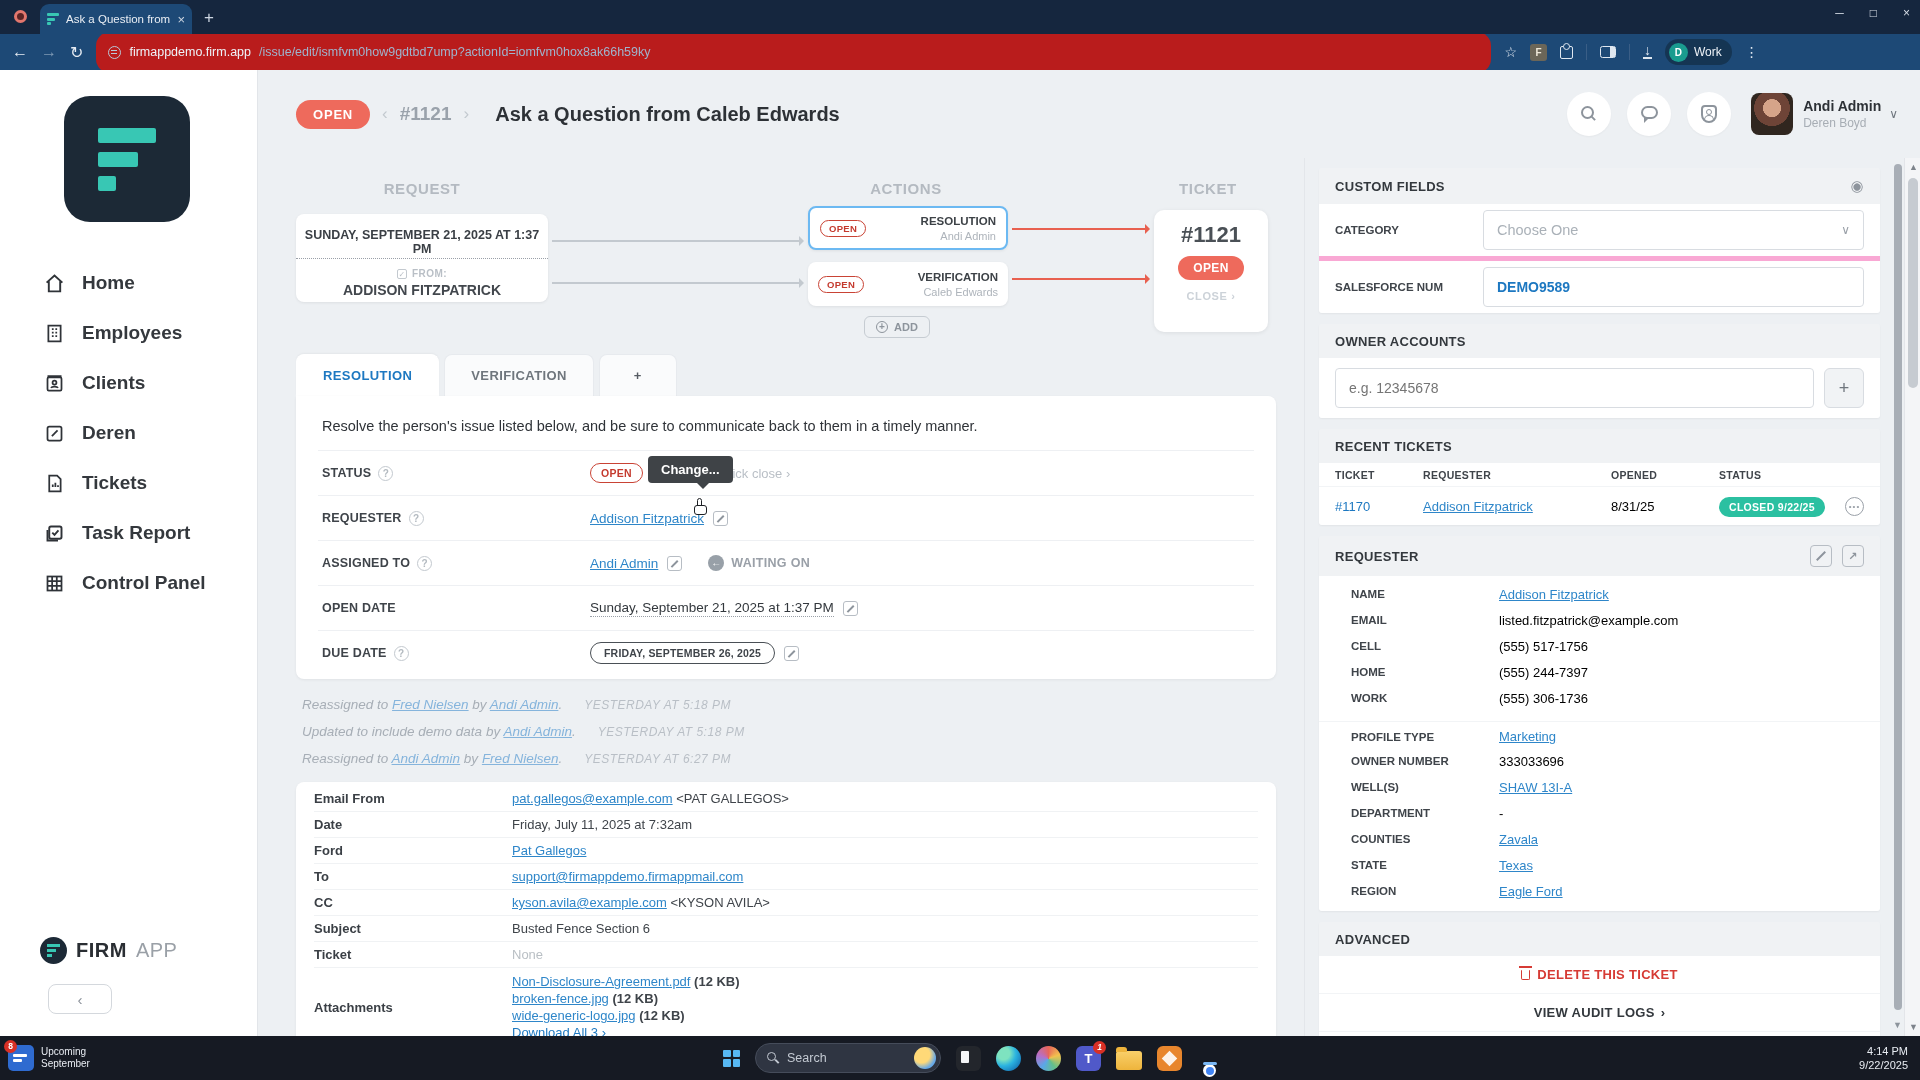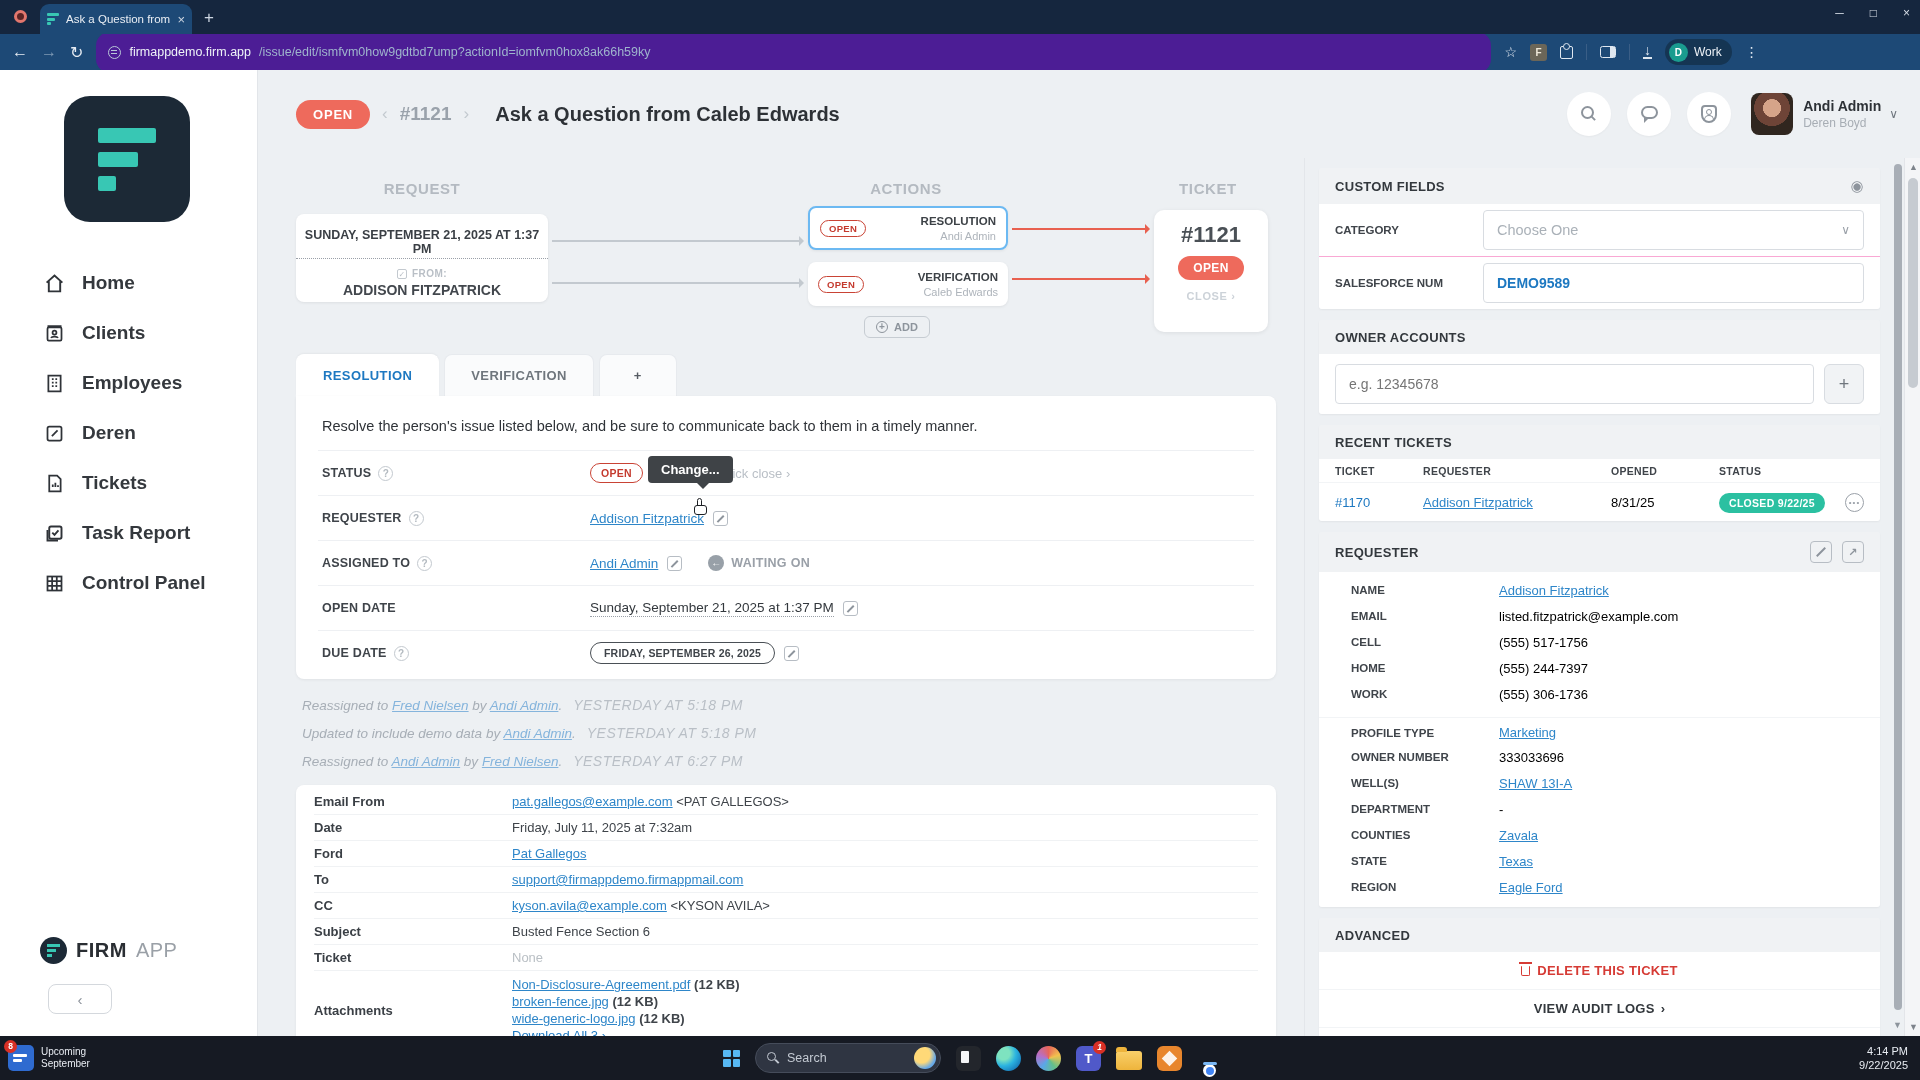--- a/index.html
+++ b/index.html
@@ -16,21 +16,21 @@
   .fav i:nth-child(1){width:12px}.fav i:nth-child(2){width:8px}.fav i:nth-child(3){width:4px}
   .btab .ttl{flex:1;overflow:hidden}
   .btab .x{color:#cdd6e2;font-size:13px;cursor:pointer}
   .newtab{color:#cdd6e2;font-size:17px;margin:0 0 6px 12px;cursor:pointer}
   .winctl{position:absolute;right:10px;top:6px;display:flex;gap:26px;color:#d6dde6;font-size:12px}
   .winctl span{cursor:pointer}
 
   .toolbar{height:36px;background:#1d4976;display:flex;align-items:center;padding:0 12px;gap:13px;color:#e6ecf3}
   .toolbar .nav{font-size:16px;cursor:pointer}
   .toolbar .fwd{color:#7f9ab5}
-  .addr{flex:1;max-width:1395px;height:41px;background:#4c1d95;border-radius:14px;display:flex;align-items:center;padding:0 12px;gap:8px;font-size:12.5px}
+  .addr{flex:1;max-width:1395px;height:41px;background:#b91c1c;border-radius:14px;display:flex;align-items:center;padding:0 12px;gap:8px;font-size:12.5px}
   .i-tune{width:13px;height:13px;border:1.5px solid #b9c8d8;border-radius:50%;position:relative;flex:none}
   .i-tune::before{content:'';position:absolute;left:2px;top:3.2px;width:6px;height:1.4px;background:#b9c8d8}
   .i-tune::after{content:'';position:absolute;left:2px;top:6.4px;width:6px;height:1.4px;background:#b9c8d8}
   .addr .dom{color:#eef3f8}
   .addr .path{color:#9fb4cd;overflow:hidden;white-space:nowrap}
   .tb-ic{font-size:14px;color:#dfe7f0;cursor:pointer}
   .extf{width:17px;height:17px;background:#6b6658;border-radius:3px;color:#efe9da;font-size:10px;font-weight:bold;display:flex;align-items:center;justify-content:center;cursor:pointer}
   .i-puzzle{width:13px;height:13px;border:1.6px solid #dfe7f0;border-radius:2px;position:relative;cursor:pointer}
   .i-puzzle::before{content:'';position:absolute;width:5px;height:5px;border-radius:50%;background:#1d4976;border:1.6px solid #dfe7f0;top:-4px;left:2.5px}
   .i-sp{width:16px;height:12px;border:1.6px solid #dfe7f0;border-radius:2.5px;position:relative;cursor:pointer}
@@ -127,37 +127,37 @@
   .tooltip{position:absolute;left:352px;top:60px;background:#3f4347;color:#fff;font-size:13px;font-weight:bold;border-radius:4px;padding:6px 13px;z-index:5}
   .tooltip::after{content:'';position:absolute;left:58%;bottom:-6px;border:6px solid transparent;border-top-color:#3f4347;border-bottom:none}
   .hand{position:absolute;left:398px;top:102px;z-index:6}
   .hand .fgr{width:5px;height:9px;background:#fff;border:1.6px solid #1d2024;border-radius:2.5px 2.5px 0 0;margin-left:3px}
   .hand .plm{width:13px;height:10px;background:#fff;border:1.6px solid #1d2024;border-radius:3px;margin-top:-2px}
 
   
   .hist{margin:18px 6px 0;font-style:italic}
   .hline{margin-bottom:12px;font-size:13.5px;color:#a7aeb6}
   .hline .hl{color:#85b4dc;text-decoration:underline;cursor:pointer}
-  .hline .tm{font-size:14px;color:#b9bfc6;letter-spacing:.5px;margin-left:11px}
+  .hline .tm{font-size:12px;color:#b9bfc6;letter-spacing:.5px;margin-left:22px}
   .emailcard{background:#fff;border-radius:8px;box-shadow:0 1px 3px rgba(0,0,0,.06);margin-top:16px;padding:4px 18px}
   .erow{display:flex;padding:5px 0;border-bottom:1px solid #f0f2f4;font-size:13px;align-items:flex-start;min-height:25px}
   .erow:last-child{border-bottom:none}
   .elabel{width:198px;font-weight:bold;color:#3a3f45;flex:none}
   .eval{color:#3f444a}
   .dim{color:#b9bfc4}
   .attl{line-height:17px}
 
   
   .rightpanel{width:588px;flex:none;padding:10px 12px 0 14px;border-left:1px solid #e3e6ea;overflow:hidden}
   .sect{margin-bottom:11px;box-shadow:0 1px 2px rgba(0,0,0,.05);border-radius:3px;overflow:hidden}
   .sect-h{background:#f0f2f4;padding:9px 16px;font-size:13px;font-weight:bold;color:#33383d;letter-spacing:.3px;display:flex;align-items:center;min-height:34px}
   .sect-h .sp{flex:1}
   .eye{color:#8d949c;font-size:15px;cursor:pointer}
   .sect-b{background:#fff}
-  .cfrow{display:flex;align-items:center;padding:6px 16px;min-height:52px;border-bottom:1px solid #f9a8d4}
+  .cfrow{display:flex;align-items:center;padding:6px 16px;min-height:52px;border-bottom:5px solid #f9a8d4}
   .cflabel{width:148px;font-size:11.5px;font-weight:bold;color:#3f444a;flex:none}
   .selbox{flex:1;height:40px;border:1px solid #d8dce1;border-radius:4px;display:flex;align-items:center;padding:0 13px;color:#aab1b8;font-size:14.5px;cursor:pointer}
   .selbox .sp{flex:1}
   .selbox .ch{color:#9aa0a8;font-size:12px}
   .inbox{flex:1;height:40px;border:1px solid #d8dce1;border-radius:4px;padding:0 13px;font-size:14px;font-family:inherit}
   .inbox.blue{color:#1d78c1;font-weight:bold}
   .oa{display:flex;gap:10px;padding:10px 16px;align-items:center}
   .plusbtn{width:40px;height:40px;background:#f1f3f5;border:1px solid #d8dce1;border-radius:6px;font-size:18px;color:#6f767d;display:flex;align-items:center;justify-content:center;cursor:pointer}
   .tthead,.ttrow{display:flex;align-items:center;padding:0 16px}
   .tthead{height:24px;font-size:10.5px;font-weight:bold;color:#3f444a;letter-spacing:.3px;border-bottom:1px solid #f2f4f6}
@@ -275,32 +275,32 @@
         <i></i>
       </div>
     <div class="nav-item">
       <svg width="21" height="21" viewBox="0 0 24 24" fill="none" stroke="#2f3338" stroke-width="2.2">
           <path d="M3 11 L12 3 L21 11 M5.5 9.5 V21 H18.5 V9.5"></path>
         </svg>
       <span>Home</span>
     </div>
     <div class="nav-item">
       <svg width="21" height="21" viewBox="0 0 24 24" fill="none" stroke="#2f3338" stroke-width="2">
+          <rect x="5" y="3" width="14" height="18"></rect>
+          <path d="M9 7h2M13 7h2M9 11h2M13 11h2M9 15h2M13 15h2"></path>
+        </svg>
+      <span>Employees</span>
+    </div>
+    <div class="nav-item">
+      <svg width="21" height="21" viewBox="0 0 24 24" fill="none" stroke="#2f3338" stroke-width="2">
           <rect x="4" y="5" width="16" height="15" rx="1.5"></rect>
           <circle cx="12" cy="11" r="2.2"></circle>
           <path d="M8 17c1-2 7-2 8 0M4 3.5h16"></path>
         </svg>
       <span>Clients</span>
-    </div>
-    <div class="nav-item">
-      <svg width="21" height="21" viewBox="0 0 24 24" fill="none" stroke="#2f3338" stroke-width="2">
-          <rect x="5" y="3" width="14" height="18"></rect>
-          <path d="M9 7h2M13 7h2M9 11h2M13 11h2M9 15h2M13 15h2"></path>
-        </svg>
-      <span>Employees</span>
     </div>
     <div class="nav-item">
       <svg width="21" height="21" viewBox="0 0 24 24" fill="none" stroke="#2f3338" stroke-width="2">
           <rect x="4" y="4" width="16" height="16" rx="2"></rect>
           <path d="M9 15 L15.5 8.5"></path>
         </svg>
       <span>Deren</span>
     </div>
     <div class="nav-item">
       <svg width="21" height="21" viewBox="0 0 24 24" fill="none" stroke="#2f3338" stroke-width="2">

